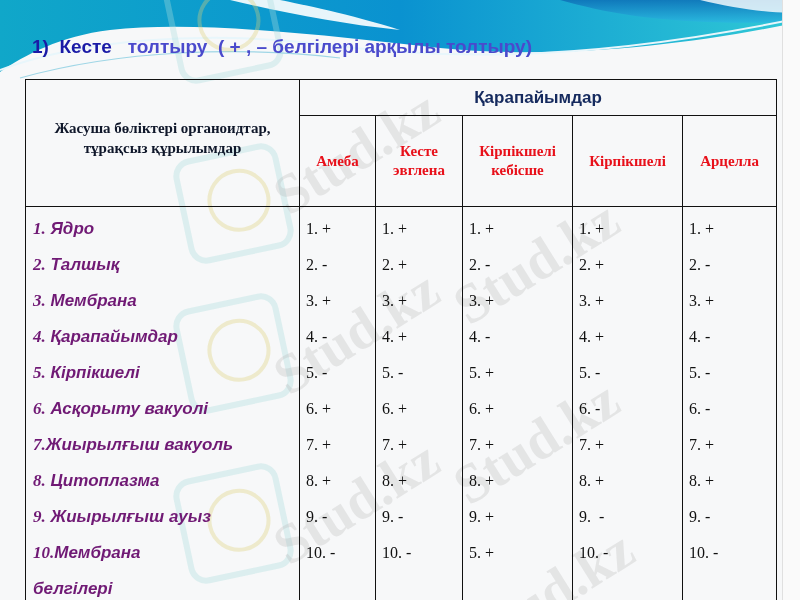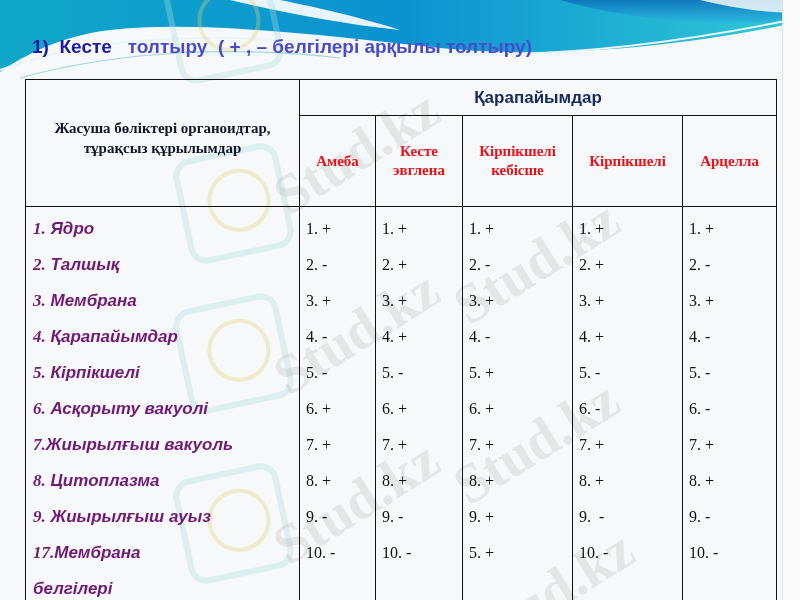--- a/index.html
+++ b/index.html
@@ -155,21 +155,21 @@
       <ul class="organelle-list">
         <li><span class="num">1.</span><span> Ядро</span></li>
         <li><span class="num">2.</span><span> Талшық</span></li>
         <li><span class="num">3.</span><span> Мембрана</span></li>
         <li><span class="num">4.</span><span> Қарапайымдар</span></li>
         <li><span class="num">5.</span><span> Кірпікшелі</span></li>
         <li><span class="num">6.</span><span> Асқорыту вакуолі</span></li>
         <li><span class="num">7.</span><span>Жиырылғыш вакуоль</span></li>
         <li><span class="num">8.</span><span> Цитоплазма</span></li>
         <li><span class="num">9.</span><span> Жиырылғыш ауыз</span></li>
-        <li><span class="num">17.</span><span>Мембрана</span></li>
+        <li><span class="num">10.</span><span>Мембрана</span></li>
         <li><span class="num"></span><span>белгілері</span></li>
       </ul>
     </td>
     <td class="body-cell">
       <ul class="answer-list">
         <li>1. +</li>
         <li>2. -</li>
         <li>3. +</li>
         <li>4. -</li>
         <li>5. -</li>

